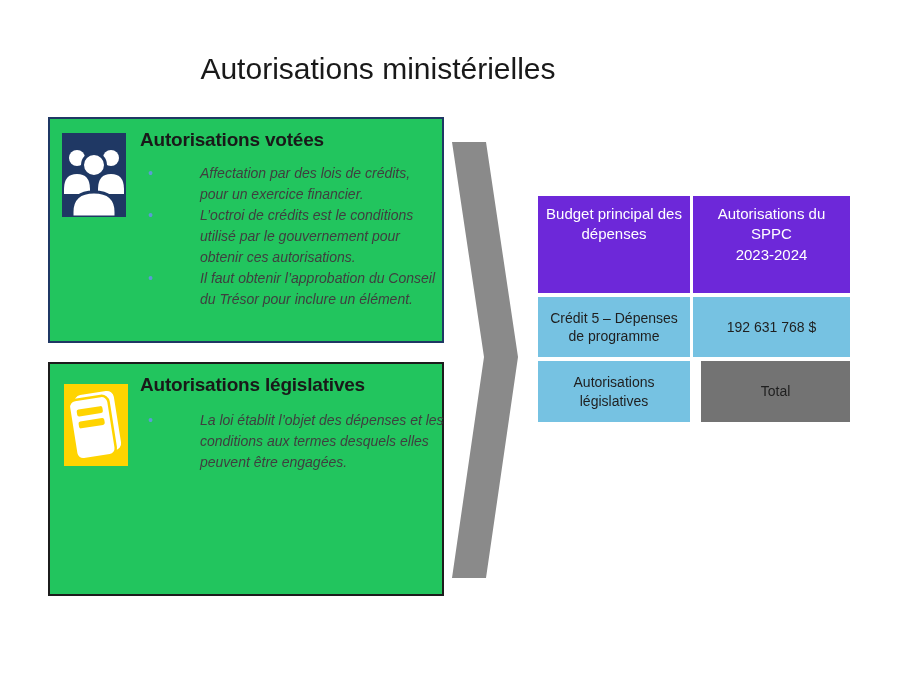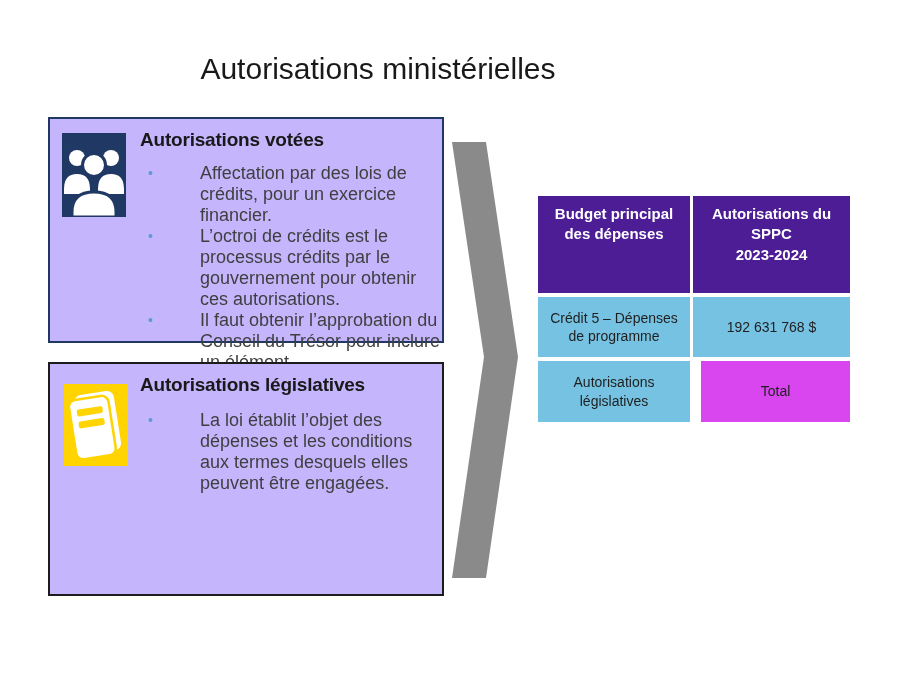--- a/index.html
+++ b/index.html
@@ -4,63 +4,63 @@
 <style>
   html,body { margin:0; padding:0; }
   body {
     width:900px; height:675px; background:#ffffff; position:relative;
     overflow:hidden; font-family:"Liberation Sans", sans-serif;
   }
   .title {
     position:absolute; top:52px; left:0; width:756px; margin:0;
     text-align:center; font-size:30px; font-weight:400; color:#191919;
   }
-  .panel { position:absolute; background:#c4b5fd; box-sizing:border-box; }
+  .panel { position:absolute; background:#22c55e; box-sizing:border-box; }
   .panel-votees { left:48px; top:117px; width:396px; height:226px; border:2px solid #1F3864; }
   .panel-leg    { left:48px; top:362px; width:396px; height:234px; border:2px solid #1c1c1c; }
   .icon { position:absolute; display:block; }
   .icon-people { left:12px; top:14px; width:64px; height:84px; background:#1F3864; }
   .icon-book   { left:14px; top:20px; width:64px; height:82px; background:#FFD400; }
   .icon svg { display:block; width:100%; height:100%; }
   .panel-heading {
     position:absolute; left:90px; top:10px; margin:0;
     font-size:19px; font-weight:700; color:#191919; letter-spacing:-0.2px;
   }
   .bullets {
     position:absolute; left:96px; top:44px; width:296px;
     margin:0; padding:0; list-style:none;
   }
   .panel-leg .bullets { top:46px; width:300px; }
   .bullets li {
     position:relative; padding-left:54px;
-    font-size:18px; line-height:21px; color:#3f3f3f;
+    font-size:14px; line-height:21px; color:#3f3f3f;font-style:italic;
   }
   .bullets li::before {
     content:"\2022"; position:absolute; left:2px; top:0;
     color:#5B9BD5; font-size:14px;
   }
   .chevron { position:absolute; left:450px; top:140px; width:70px; height:440px; }
   .chevron polygon { fill:#8A8A8A; }
   .budget-table {
     position:absolute; left:538px; top:196px;
     display:grid; grid-template-columns:152px 157px;
     grid-template-rows:97px 60px 61px 45px;
     row-gap:4px; column-gap:3px;
   }
   .cell {
     display:flex; align-items:center; justify-content:center;
     text-align:center; box-sizing:border-box;
   }
   .th {
-    background:#4c1d95; color:#ffffff; font-weight:700; font-size:15px;
+    background:#6d28d9; color:#ffffff; font-weight:400; font-size:15px;
     line-height:1.35; align-items:flex-start; padding:8px 6px 0 6px;
     white-space:pre-line;
   }
   .td { background:#76C2E2; color:#1f1f1f; font-size:14px; line-height:1.3; padding:0 6px; }
-  .td-total { background:#d946ef;margin-left:8px; }
+  .td-total { background:#737373;margin-left:8px; }
 </style>
 </head>
 <body>
 
 <div class="slide">
 
   <h1 class="title">Autorisations ministérielles</h1>
 
   <section class="panel panel-votees">
     <span class="icon icon-people">
@@ -73,21 +73,21 @@
         </g>
         <g fill="#ffffff" stroke="#1F3864" stroke-width="3">
           <circle cx="32" cy="32" r="11.5"></circle>
           <path d="M10 79 q0 -20 22 -20 q22 0 22 20 v5 h-44 z"></path>
         </g>
       </svg>
     </span>
     <h2 class="panel-heading">Autorisations votées</h2>
     <ul class="bullets">
       <li>Affectation par des lois de crédits, pour un exercice financier.</li>
-      <li>L’octroi de crédits est le processus crédits par le gouvernement pour obtenir ces autorisations.</li>
+      <li>L’octroi de crédits est le conditions utilisé par le gouvernement pour obtenir ces autorisations.</li>
       <li>Il faut obtenir l’approbation du Conseil du Trésor pour inclure un élément.</li>
     </ul>
   </section>
 
   <section class="panel panel-leg">
     <span class="icon icon-book">
       <svg viewBox="0 0 64 82" xmlns="http://www.w3.org/2000/svg">
         <g transform="rotate(-9 32 41)">
           <rect x="14" y="9" width="40" height="60" rx="7" fill="#ffffff"></rect>
           <rect x="8" y="13" width="40" height="60" rx="7" fill="#ffffff" stroke="#FFD400" stroke-width="2.5"></rect>

